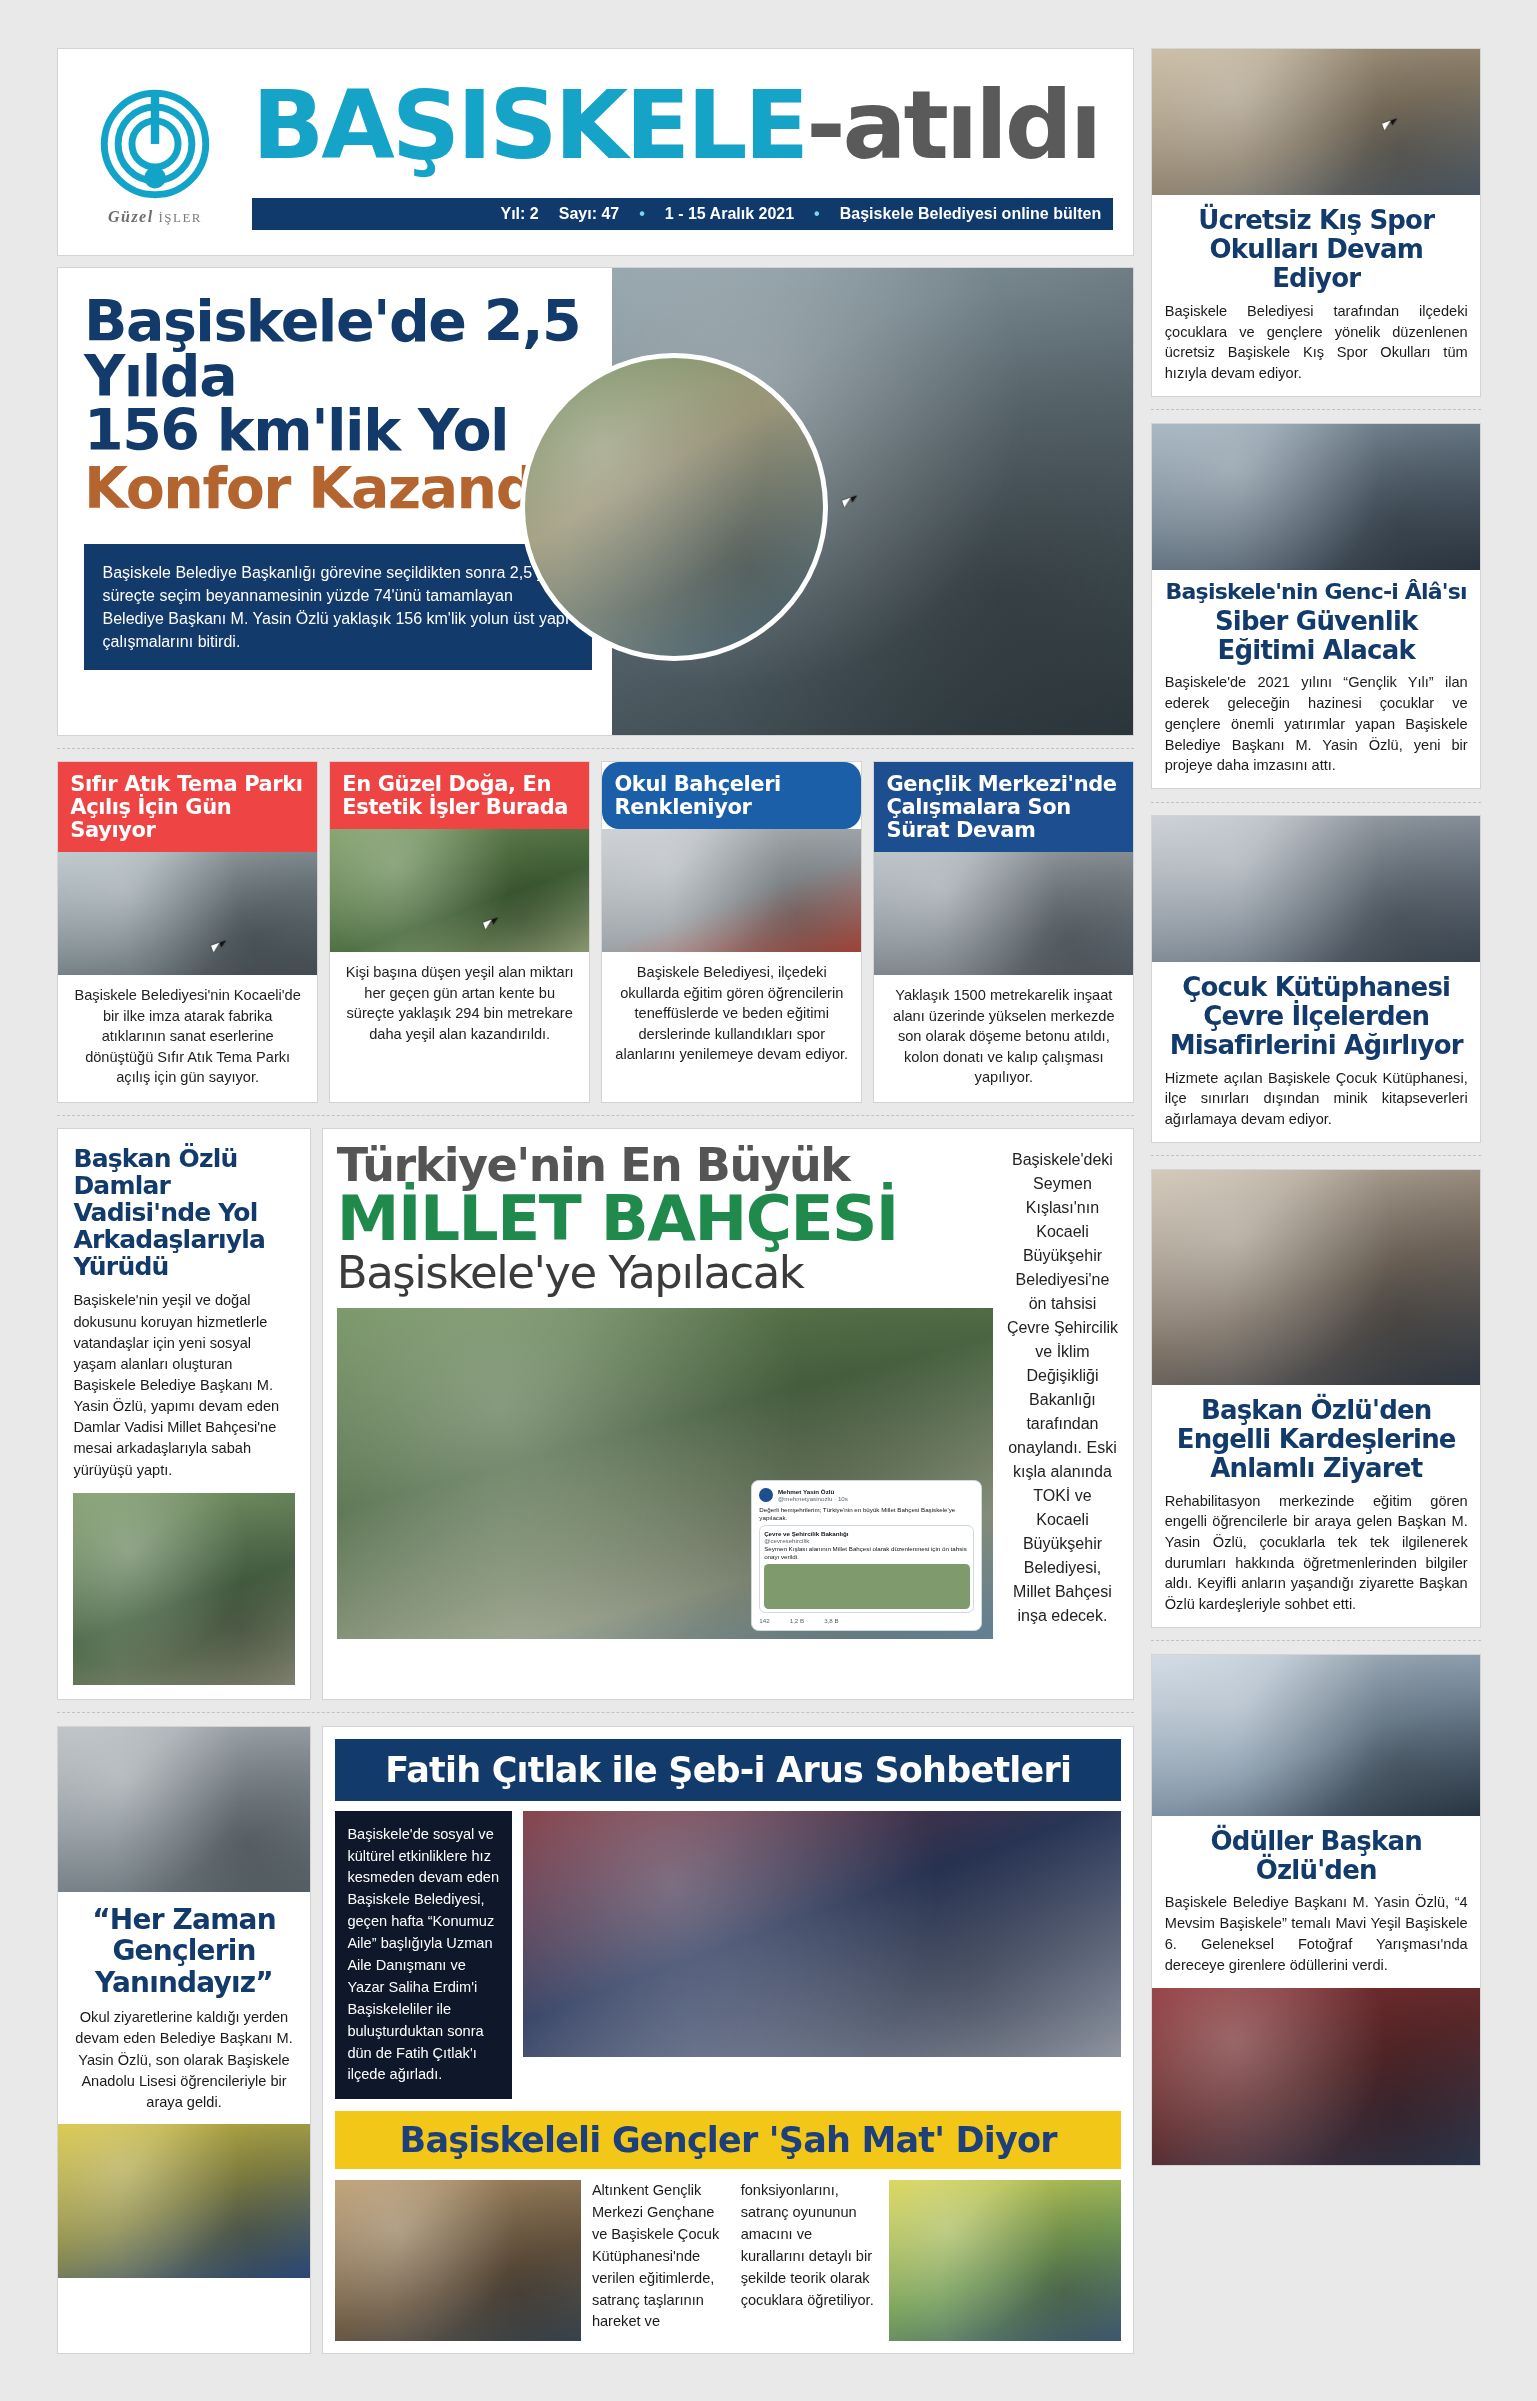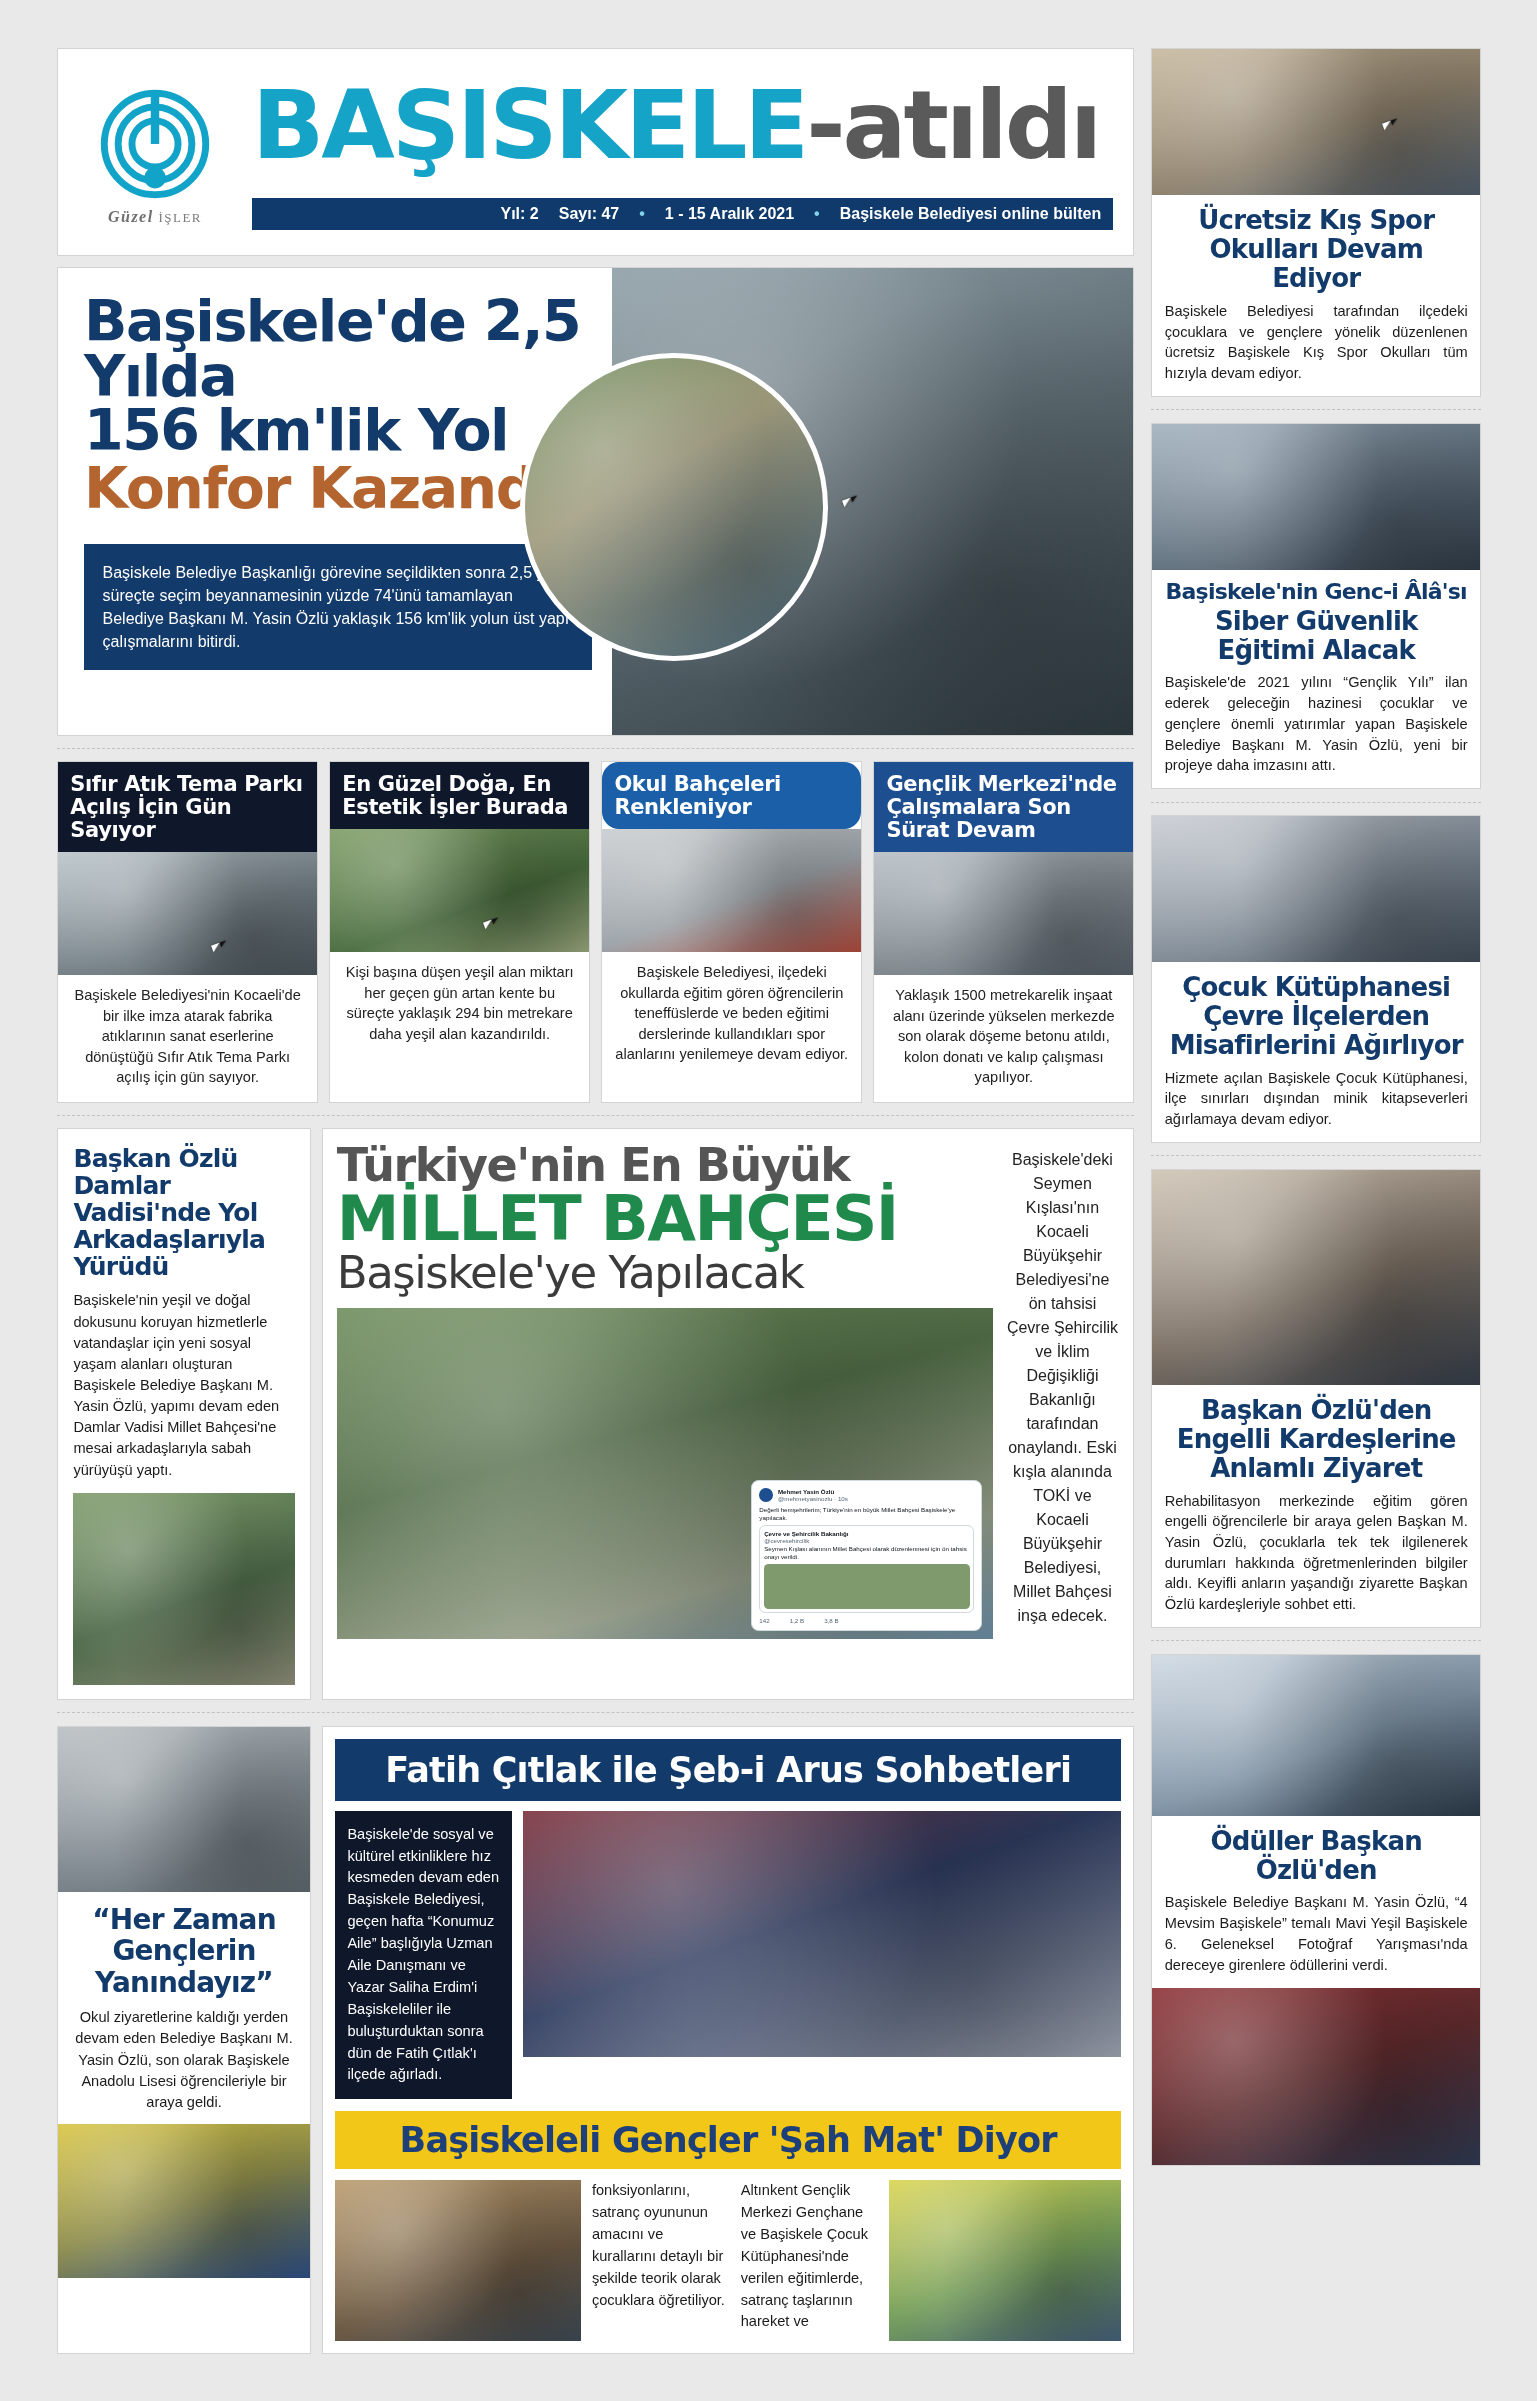--- a/index.html
+++ b/index.html
@@ -86,21 +86,21 @@
   .lead-circle {
     position:absolute; left:-92px; top:85px; width:308px; height:308px;
     border-radius:50%; border:5.4px solid #fff; overflow:hidden; z-index:3;
   }
 
   
   .cards4 { display:flex; gap:10.8px; }
   .card4 { flex:1; background:#fff; border:0.8px solid #d3d3d3; display:flex; flex-direction:column; }
   .card4 .head { color:#fff; padding:10.8px 12.3px 9.2px 12.3px; font-family:"DejaVu Sans", sans-serif;
     font-weight:bold; font-size:21px; line-height:1.1; letter-spacing:-0.4px; }
-  .c-green { background:#0f172a; }
+  .c-green { background:#ef4444; }
   .c-blue  { background:#1a5fa8;border-radius:17px; }
   .c-dark  { background:#1d4e8f; }
   .card4 .pic { height:123px; }
   .card4 .body { padding:10.8px 12.3px 14px 12.3px; font-size:14.6px; line-height:1.4; text-align:center; color:#222;}
 
   
   .mid { display:flex; gap:10.8px; }
   .mid-left { width:254px; background:#fff; border:0.8px solid #d3d3d3; padding:15.4px 15.4px 14px 15.4px; }
   .mid-left h3 { font-family:"DejaVu Sans", sans-serif; font-size:25px; line-height:1.08;
     color:#123a6b; margin:0 0 10.8px 0; letter-spacing:-0.8px; }
@@ -305,22 +305,22 @@
 
       <div class="low-main">
         <div class="banner-blue">Fatih Çıtlak ile Şeb-i Arus Sohbetleri</div>
         <div class="fc-row">
           <div class="fc-text">Başiskele'de sosyal ve kültürel etkinliklere hız kesmeden devam eden Başiskele Belediyesi, geçen hafta “Konumuz Aile” başlığıyla Uzman Aile Danışmanı ve Yazar Saliha Erdim'i Başiskeleliler ile buluşturduktan sonra dün de Fatih Çıtlak'ı ilçede ağırladı.</div>
           <div class="photo fc-pic" style="background:linear-gradient(160deg,#7a2f3a 0%,#2d3a5e 45%,#9fa6b2 100%);"></div>
         </div>
         <div class="banner-yellow">Başiskeleli Gençler 'Şah Mat' Diyor</div>
         <div class="sm-row">
           <div class="photo sm-pic" style="background:linear-gradient(160deg,#b99a6b,#6d5a44 60%,#3d4a55);"></div>
+          <div class="sm-col">Altınkent Gençlik Merkezi Gençhane ve Başiskele Çocuk Kütüphanesi'nde verilen eğitimlerde, satranç taşlarının hareket ve</div>
           <div class="sm-col">fonksiyonlarını, satranç oyununun amacını ve kurallarını detaylı bir şekilde teorik olarak çocuklara öğretiliyor.</div>
-          <div class="sm-col">Altınkent Gençlik Merkezi Gençhane ve Başiskele Çocuk Kütüphanesi'nde verilen eğitimlerde, satranç taşlarının hareket ve</div>
           <div class="photo sm-pic2" style="background:linear-gradient(160deg,#d9d44f,#77a05a 55%,#45607c);"></div>
         </div>
       </div>
     </div>
 
   </div>
 
   <div class="col-right">
 
     <div class="rcard">

